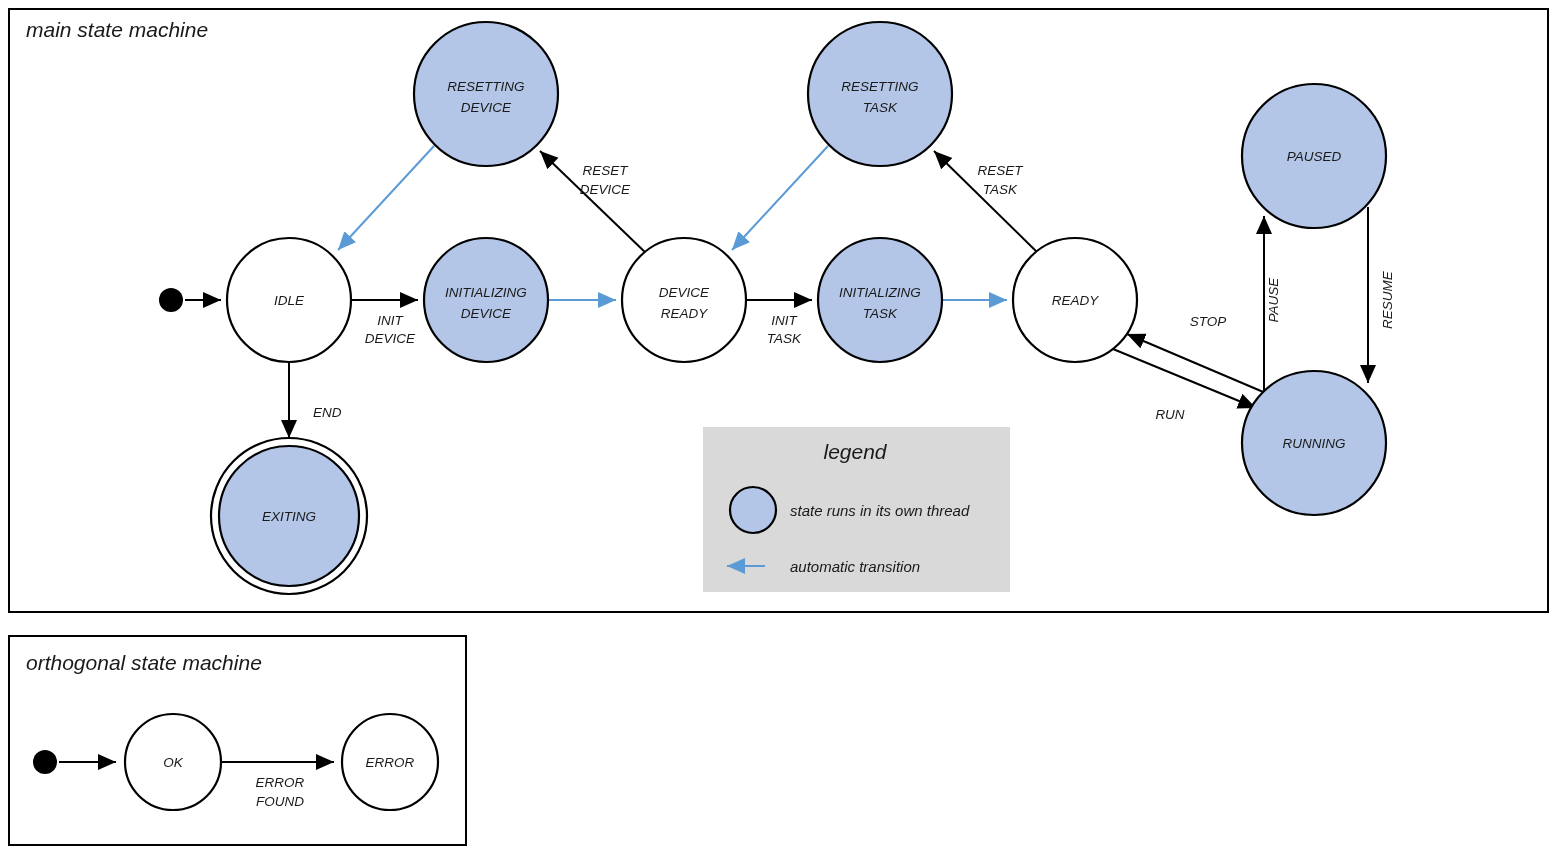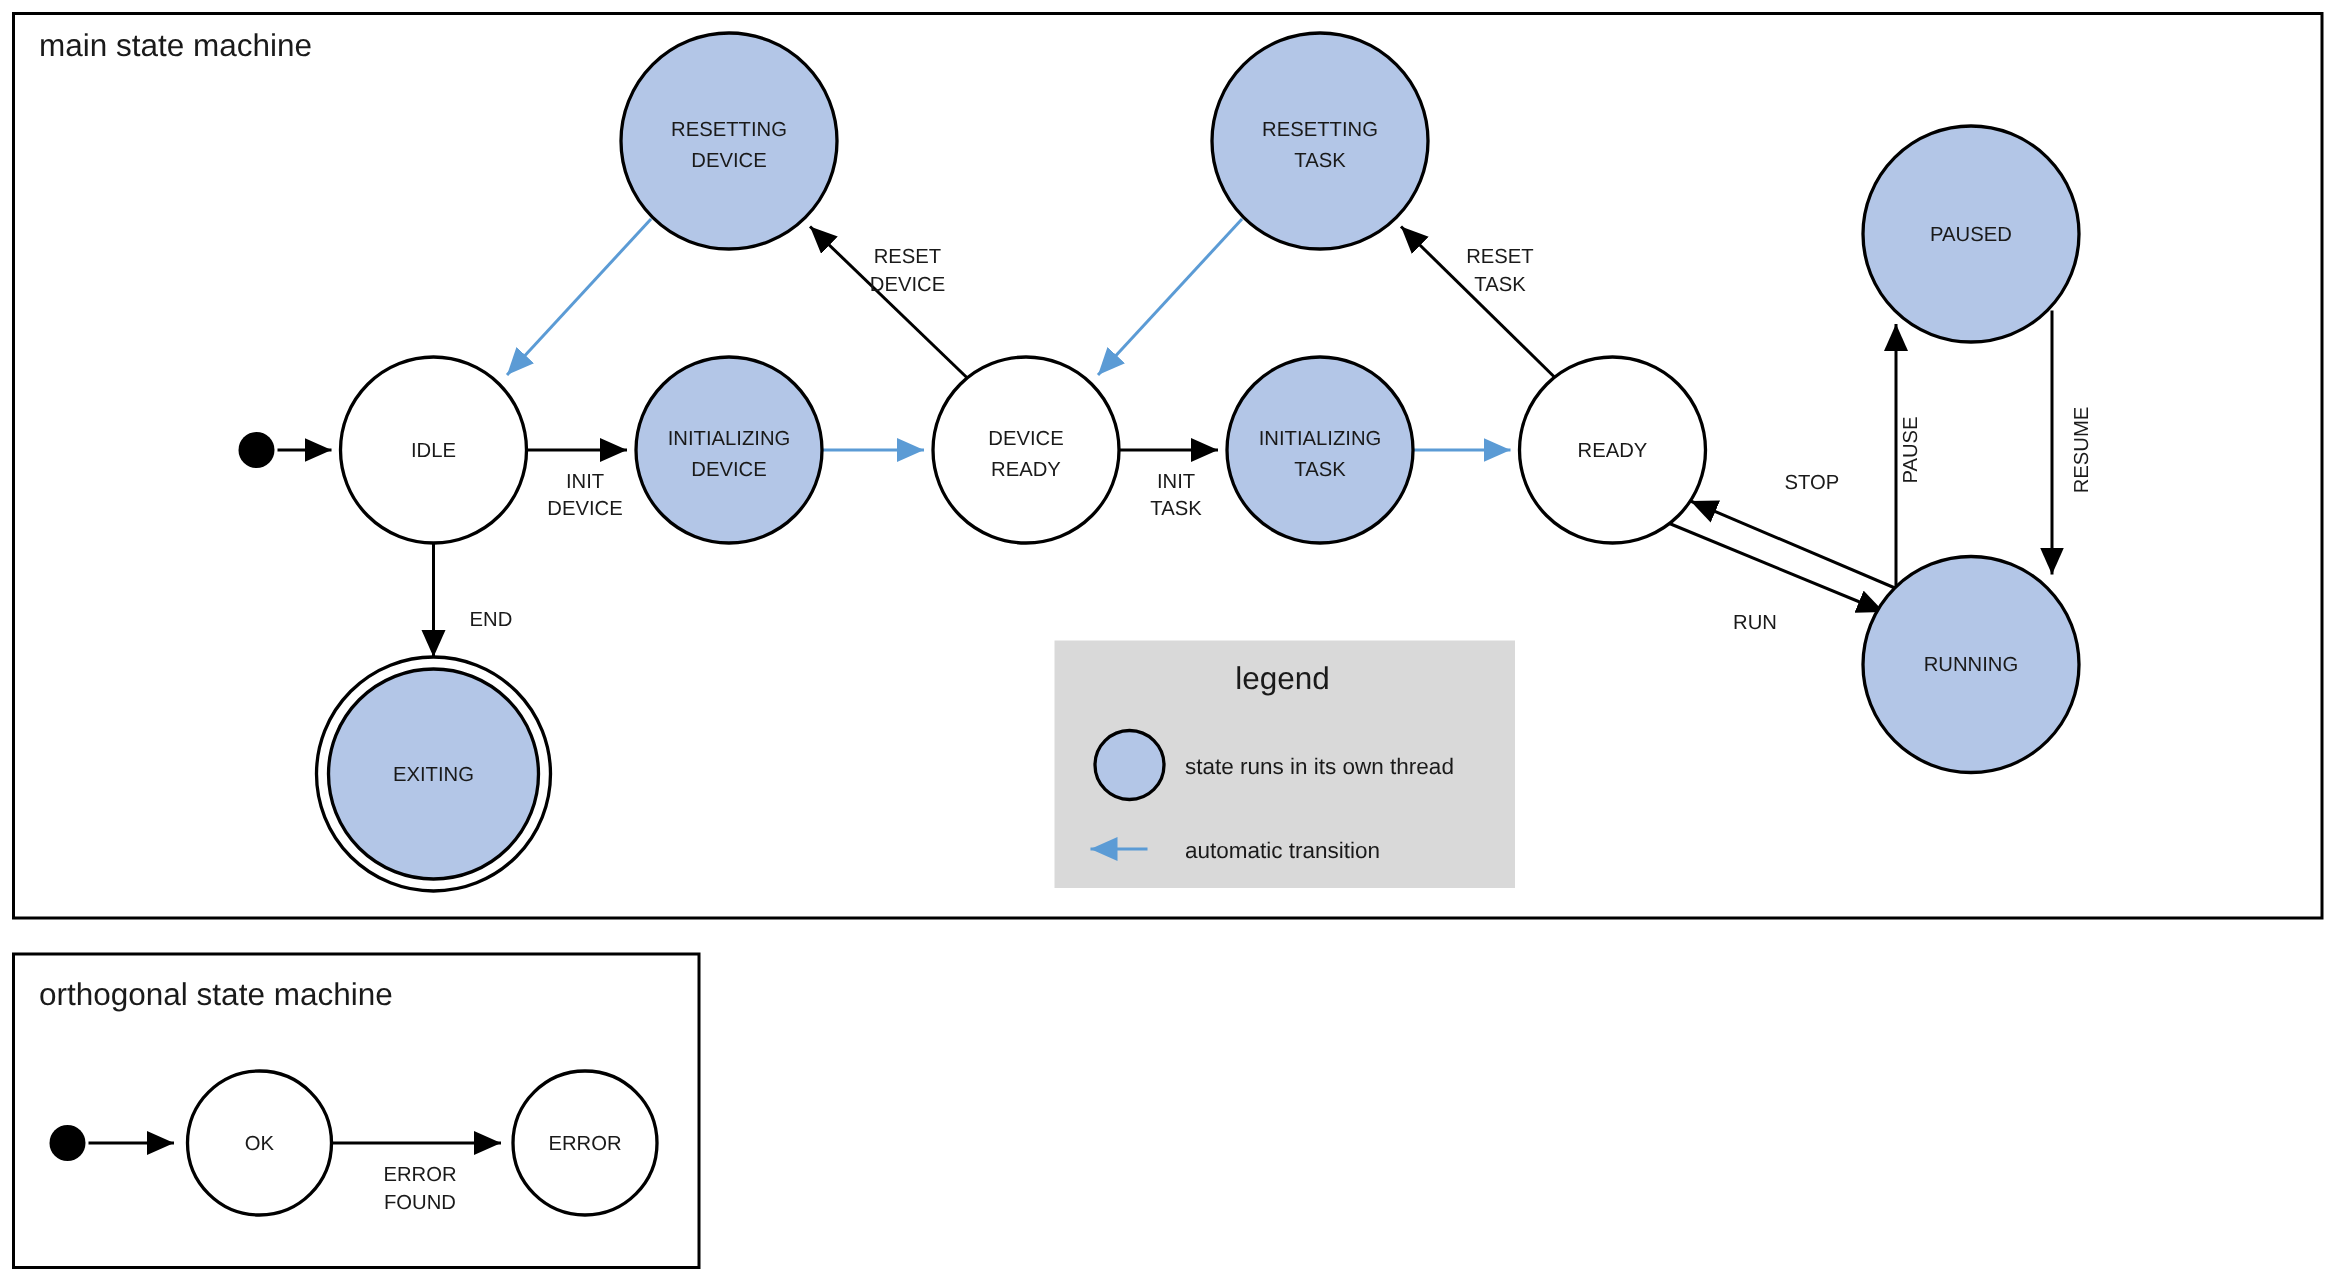--- a/index.html
+++ b/index.html
@@ -10,20 +10,21 @@
   body {
     width: 1555px;
     height: 852px;
     font-family: "Liberation Sans", sans-serif;
     overflow: hidden;
   }
   #canvas {
     position: relative;
     width: 1555px;
     height: 684px;
+    font-style: italic;
   }
   svg#diagram {
     position: absolute;
     left: 0;
     top: 0;
     width: 1555px;
     height: 852px;
   }
   .frame-rect {
     fill: #ffffff;

